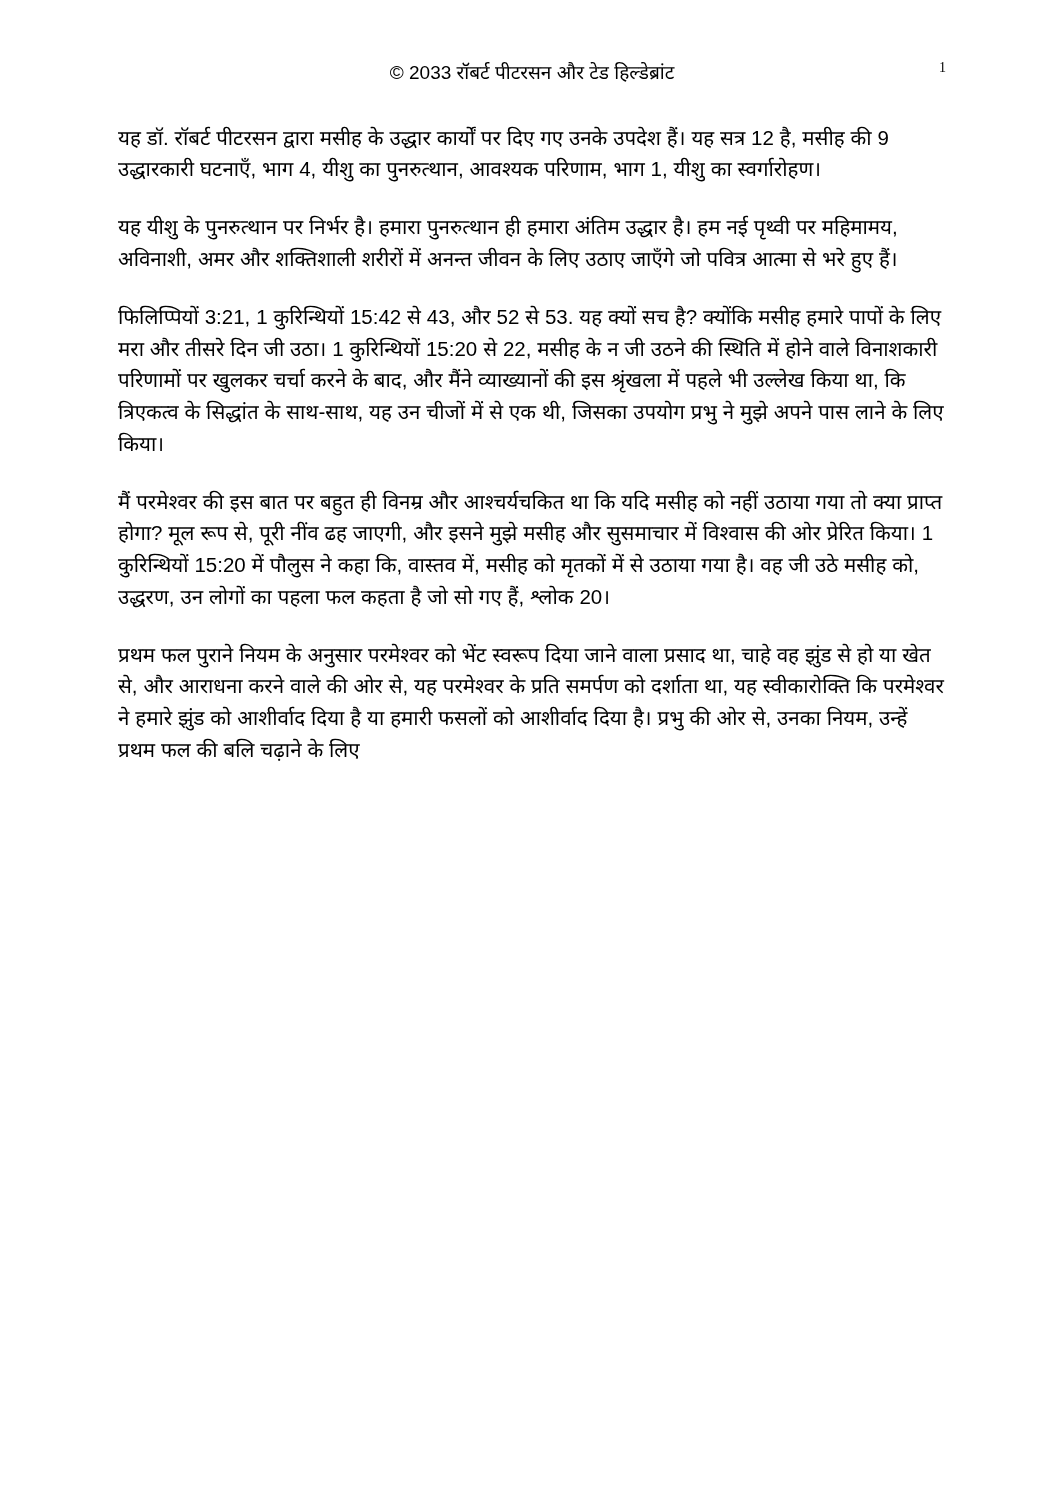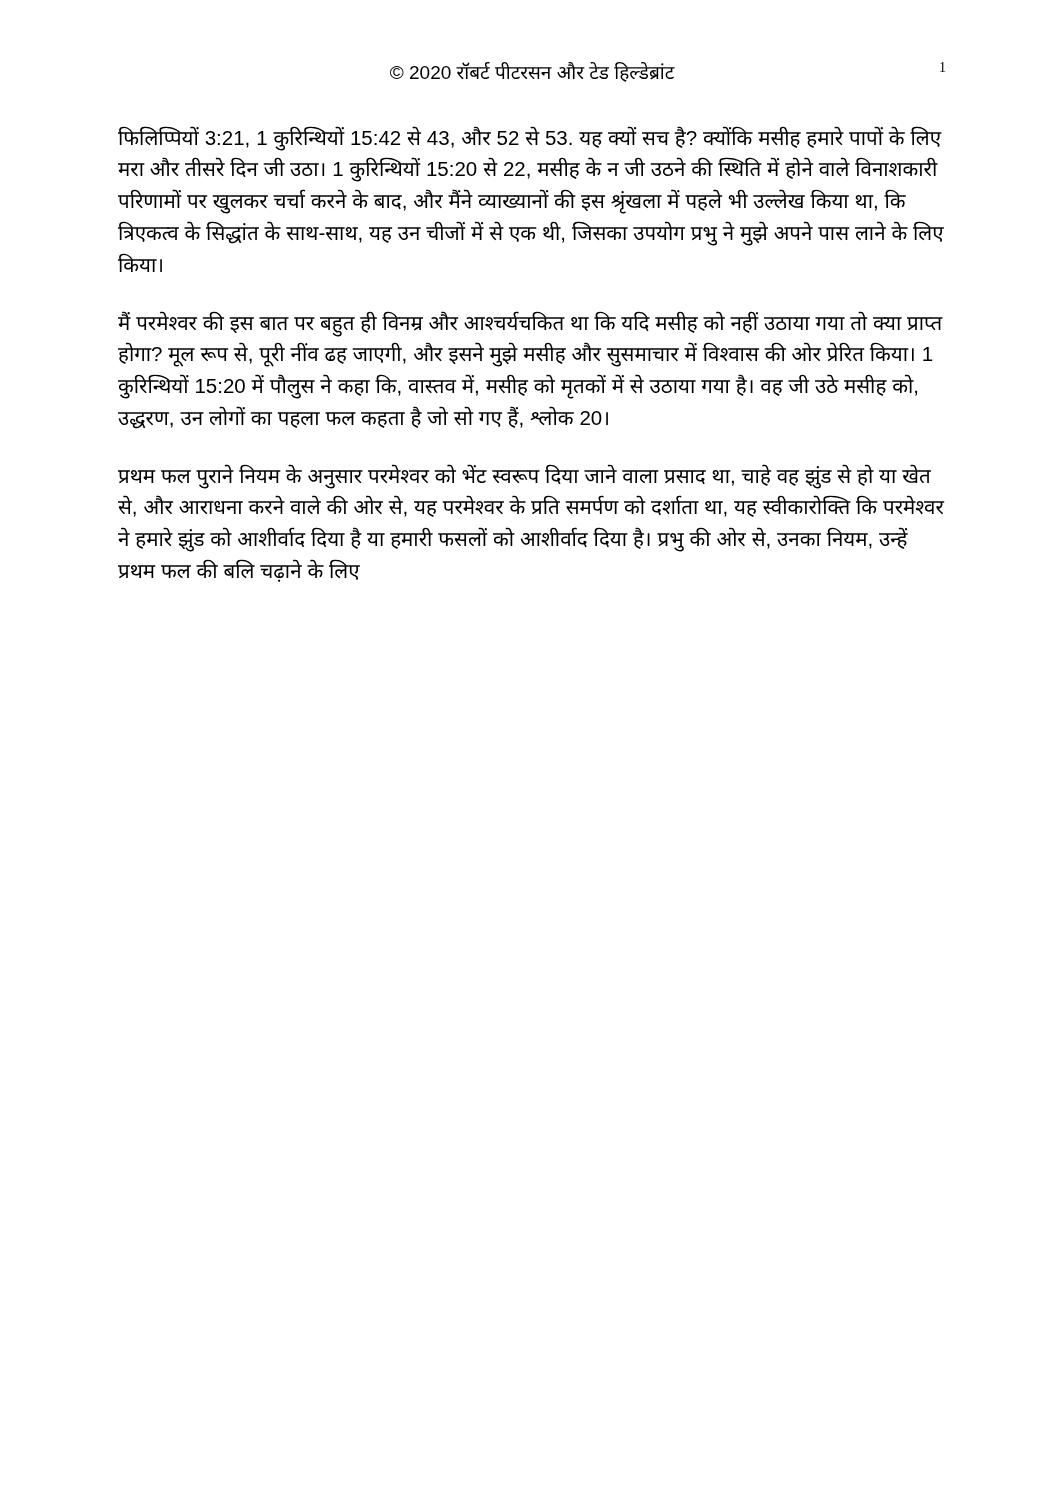--- a/index.html
+++ b/index.html
@@ -60,21 +60,23 @@
   }
 </style>
 </head>
 <body>
 
 <div class="page">
 
   <div class="page-number">1</div>
 
 
-  <div class="copyright">© 2020 रॉबर्ट पीटरसन और टेड हिल्डेब्रांट</div>
+  <div class="copyright">© 2033 रॉबर्ट पीटरसन और टेड हिल्डेब्रांट</div>
 
   <div class="body-text">
+    <p>यह डॉ. रॉबर्ट पीटरसन द्वारा मसीह के उद्धार कार्यों पर दिए गए उनके उपदेश हैं। यह सत्र 12 है, मसीह की 9 उद्धारकारी घटनाएँ, भाग 4, यीशु का पुनरुत्थान, आवश्यक परिणाम, भाग 1, यीशु का स्वर्गारोहण।</p>
+    <p>यह यीशु के पुनरुत्थान पर निर्भर है। हमारा पुनरुत्थान ही हमारा अंतिम उद्धार है। हम नई पृथ्वी पर महिमामय, अविनाशी, अमर और शक्तिशाली शरीरों में अनन्त जीवन के लिए उठाए जाएँगे जो पवित्र आत्मा से भरे हुए हैं।</p>
     <p>फिलिप्पियों 3:21, 1 कुरिन्थियों 15:42 से 43, और 52 से 53. यह क्यों सच है? क्योंकि मसीह हमारे पापों के लिए मरा और तीसरे दिन जी उठा। 1 कुरिन्थियों 15:20 से 22, मसीह के न जी उठने की स्थिति में होने वाले विनाशकारी परिणामों पर खुलकर चर्चा करने के बाद, और मैंने व्याख्यानों की इस श्रृंखला में पहले भी उल्लेख किया था, कि त्रिएकत्व के सिद्धांत के साथ-साथ, यह उन चीजों में से एक थी, जिसका उपयोग प्रभु ने मुझे अपने पास लाने के लिए किया।</p>
     <p>मैं परमेश्वर की इस बात पर बहुत ही विनम्र और आश्चर्यचकित था कि यदि मसीह को नहीं उठाया गया तो क्या प्राप्त होगा? मूल रूप से, पूरी नींव ढह जाएगी, और इसने मुझे मसीह और सुसमाचार में विश्वास की ओर प्रेरित किया। 1 कुरिन्थियों 15:20 में पौलुस ने कहा कि, वास्तव में, मसीह को मृतकों में से उठाया गया है। वह जी उठे मसीह को, उद्धरण, उन लोगों का पहला फल कहता है जो सो गए हैं, श्लोक 20।</p>
     <p>प्रथम फल पुराने नियम के अनुसार परमेश्वर को भेंट स्वरूप दिया जाने वाला प्रसाद था, चाहे वह झुंड से हो या खेत से, और आराधना करने वाले की ओर से, यह परमेश्वर के प्रति समर्पण को दर्शाता था, यह स्वीकारोक्ति कि परमेश्वर ने हमारे झुंड को आशीर्वाद दिया है या हमारी फसलों को आशीर्वाद दिया है। प्रभु की ओर से, उनका नियम, उन्हें प्रथम फल की बलि चढ़ाने के लिए</p>
   </div>
 
 </div>
 
 </body></html>

